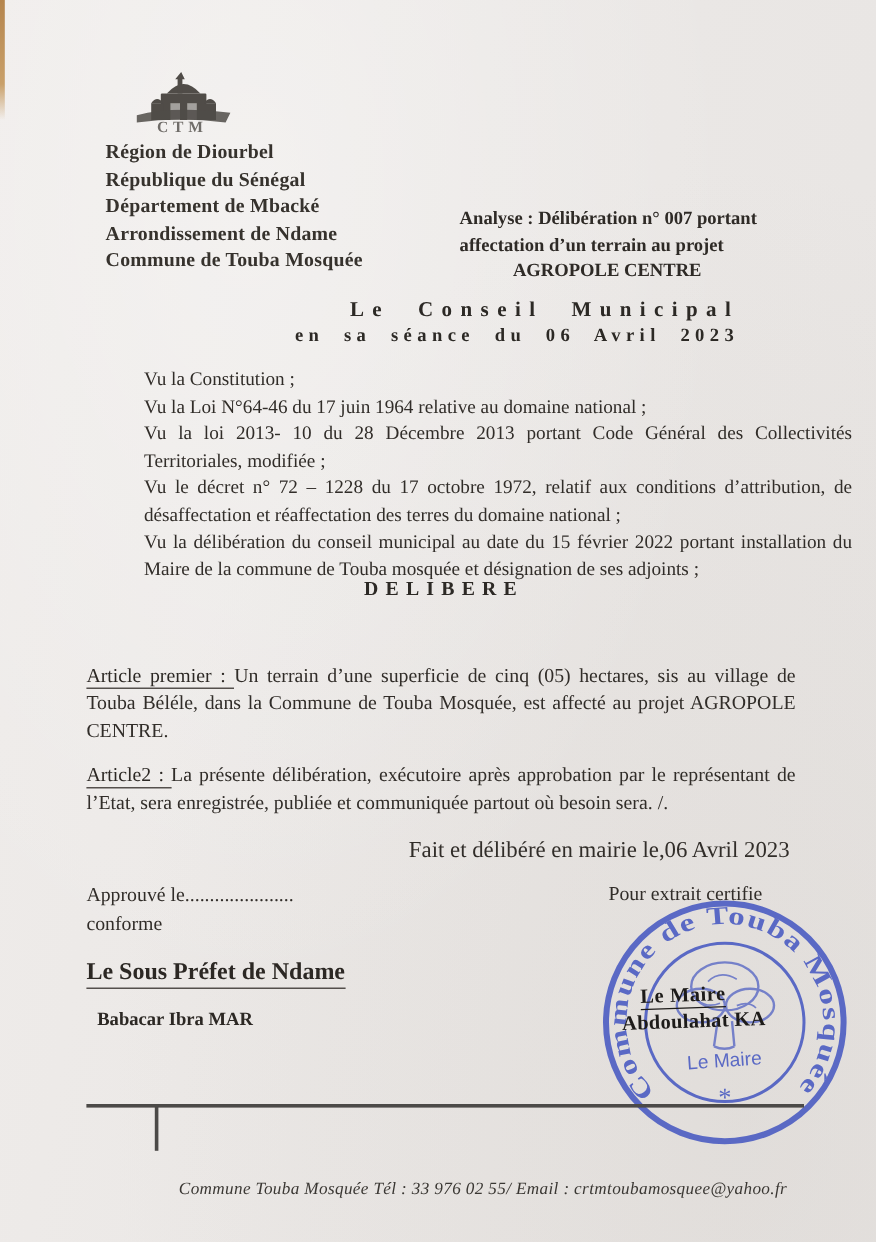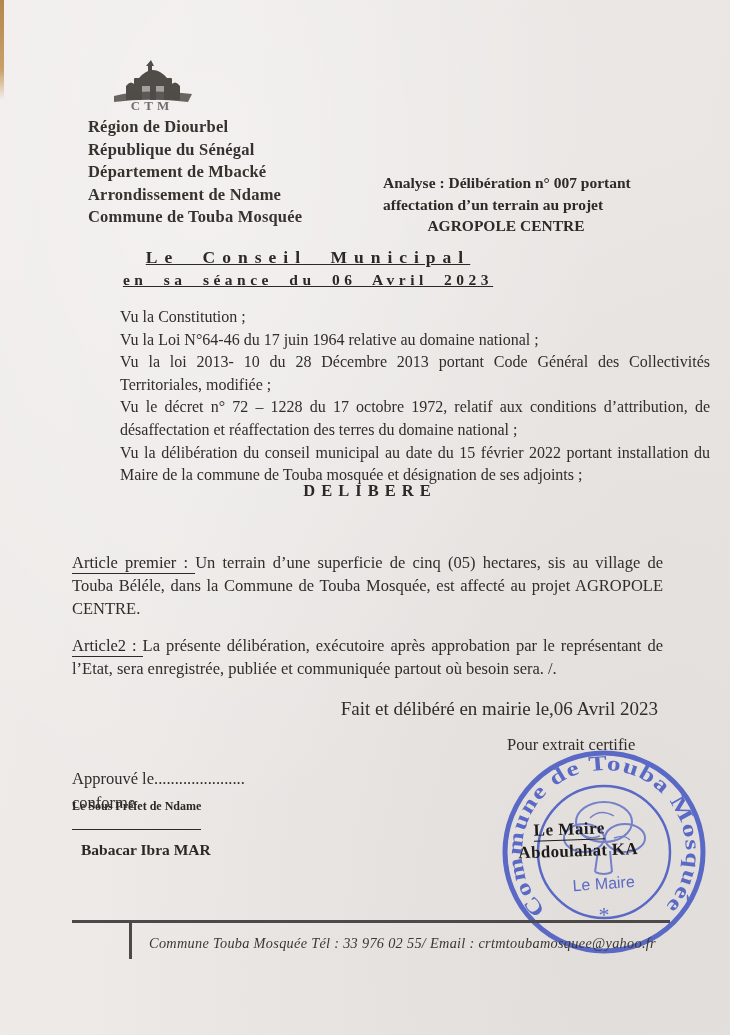--- a/index.html
+++ b/index.html
@@ -18,49 +18,49 @@
   .scan-edge{position:absolute;left:0;top:0;width:4px;height:100px;
     background:linear-gradient(#b5854d,#c9a06a 70%,rgba(201,160,106,0));}
   
   .hdr-left{position:absolute;left:88px;top:56px;}
   .hdr-logo{display:block;margin-left:18px;margin-bottom:4px;opacity:.88;filter:blur(.3px);}
   .hdr-lines{font-size:16.5px;font-weight:600;line-height:22.6px;color:#36322d;letter-spacing:.2px;}
   .analyse{position:absolute;left:383px;top:172px;width:276px;
     font-weight:bold;font-size:15.5px;line-height:21.5px;color:#2e2a26;}
   .analyse .a3{text-align:center;padding-right:30px;}
   
-  .title{position:absolute;left:0;top:247px;width:616px;text-align:center;color:#2c2925;text-decoration:underline;}
+  .title{position:absolute;left:0;top:247px;width:616px;text-align:right;color:#2c2925;}
   .title .t1{font-weight:bold;font-size:17.5px;letter-spacing:7px;word-spacing:12px;}
   .title .t2{font-weight:bold;font-size:15.5px;letter-spacing:4.5px;word-spacing:8px;margin-top:3px;}
   
   .vu{position:absolute;left:72px;top:306px;width:590px;font-size:16px;line-height:22.6px;margin-left:48px;}
   .vu p{margin:0;text-align:justify;}
   .delibere{position:absolute;left:0;top:481px;width:740px;text-align:center;
     font-weight:bold;font-size:16.5px;letter-spacing:6px;color:#2c2925;}
   .article{position:absolute;left:72px;width:591px;font-size:16.5px;line-height:23px;text-align:justify;}
   .art1{top:534px;}
   .art2{top:617px;}
   .article .lbl{font-weight:normal;border-bottom:1.6px solid #2e2a26;padding-bottom:1px;color:#2c2824;}
   .fait{position:absolute;left:72px;top:698px;width:586px;text-align:right;font-size:19px;}
   
-  .approuve{position:absolute;left:72px;top:767px;font-size:16.5px;line-height:24px;font-family:Liberation Serif, serif;}
+  .approuve{position:absolute;left:72px;top:734px;font-size:16.5px;line-height:24px;font-family:Liberation Serif, serif;}
   .pour-extrait{position:absolute;left:507px;top:735px;font-size:16.5px;}
-  .sous-prefet{position:absolute;left:72px;top:799px;font-size:12px;font-weight:bold;
-    border-bottom:1.7px solid #2e2a26;padding-bottom:15px;color:#2c2824;}
+  .sous-prefet{position:absolute;left:72px;top:799px;font-size:20px;font-weight:bold;
+    border-bottom:1.7px solid #2e2a26;padding-bottom:1px;color:#2c2824;}
   .babacar{position:absolute;left:81px;top:841px;font-size:15.5px;font-weight:bold;color:#2c2824;}
   
   .stamp{position:absolute;left:498px;top:746px;width:212px;height:212px;opacity:.82;}
   .mayor-print{position:absolute;left:534px;top:819px;transform:rotate(-2deg);color:#1d1b19;}
   .mayor-print .m1{font-size:17px;font-weight:bold;border-bottom:1.8px solid #1d1b19;
     display:inline-block;padding-bottom:0;letter-spacing:.5px;}
   .mayor-print .m2{font-size:17px;font-weight:bold;margin-top:1px;margin-left:-16px;letter-spacing:.3px;}
   
   .footer-rule{position:absolute;left:72px;top:920px;width:598px;height:2.6px;background:#4c4a48;}
   .footer-tick{position:absolute;left:129px;top:920px;width:2.6px;height:39px;background:#4c4a48;}
-  .footer-text{position:absolute;left:140px;top:935px;width:525px;text-align:center;
+  .footer-text{position:absolute;left:140px;top:983px;width:525px;text-align:center;
     font-size:14.3px;font-style:italic;color:#3a3733;letter-spacing:.3px;}
 </style>
 </head>
 <body>
 
 <div class="page">
   <div class="scan-edge"></div>
 
   <div class="hdr-left">
     <svg class="hdr-logo" width="92" height="56" viewBox="0 0 92 56">

